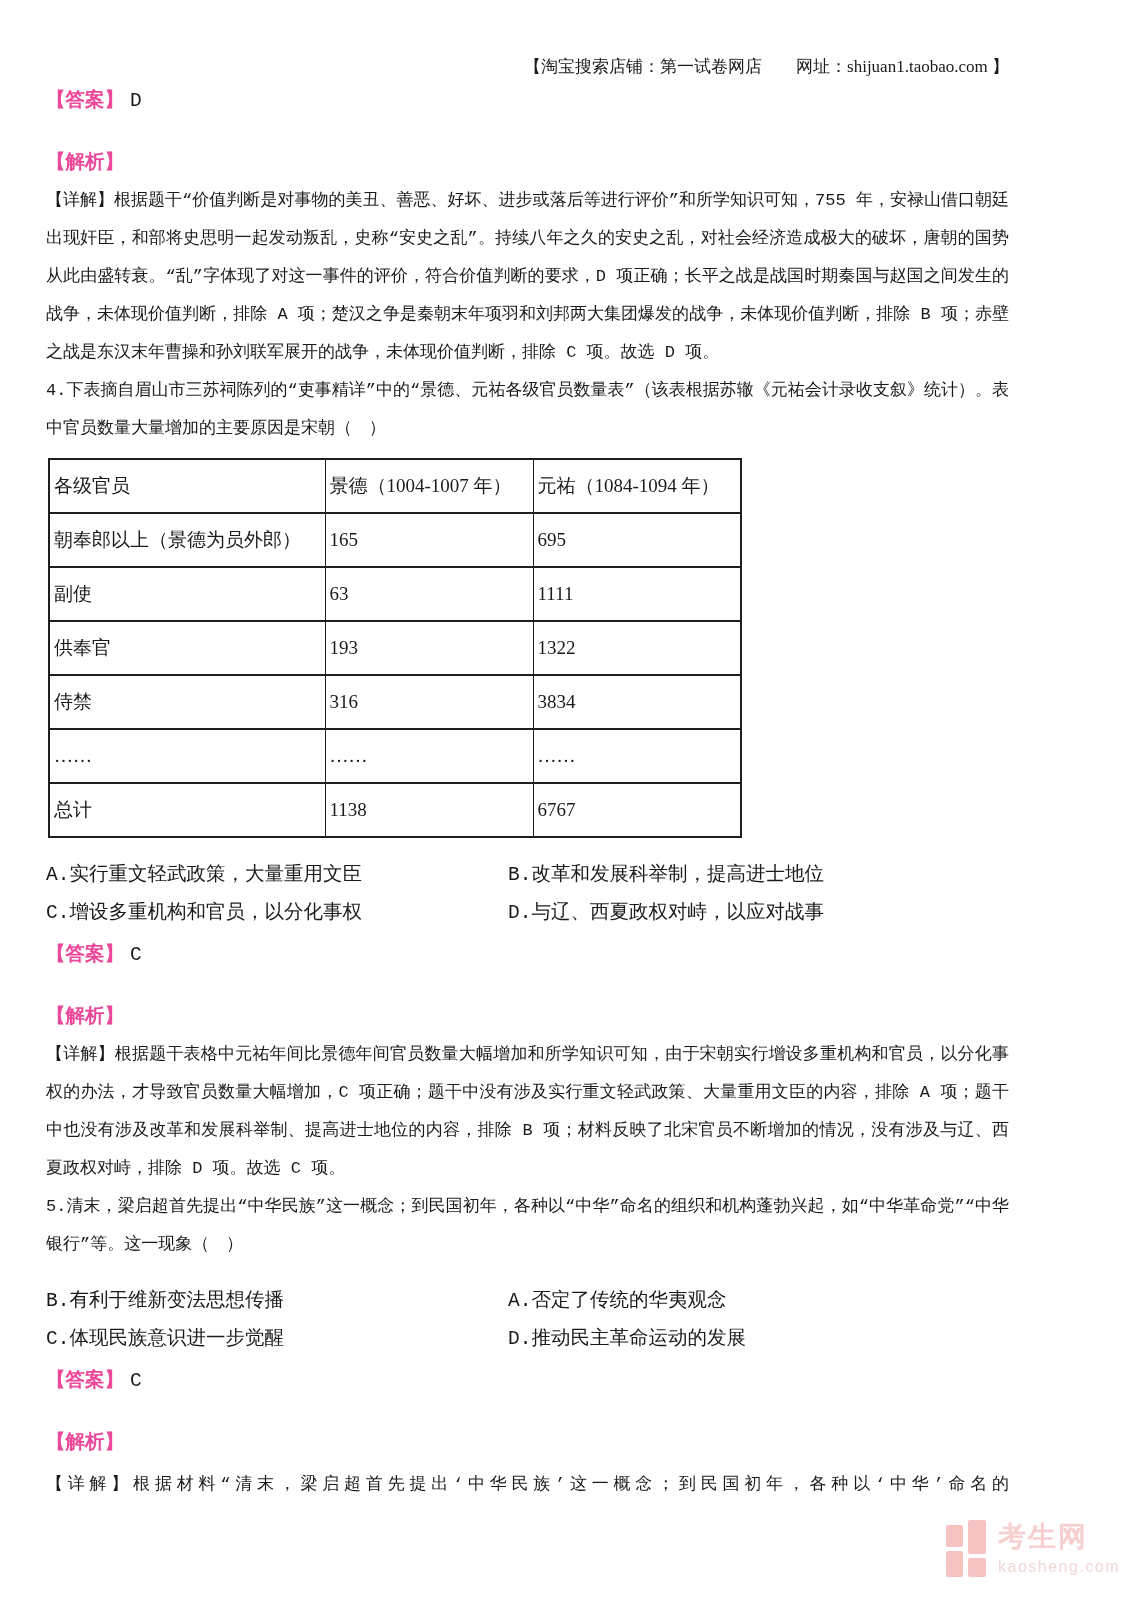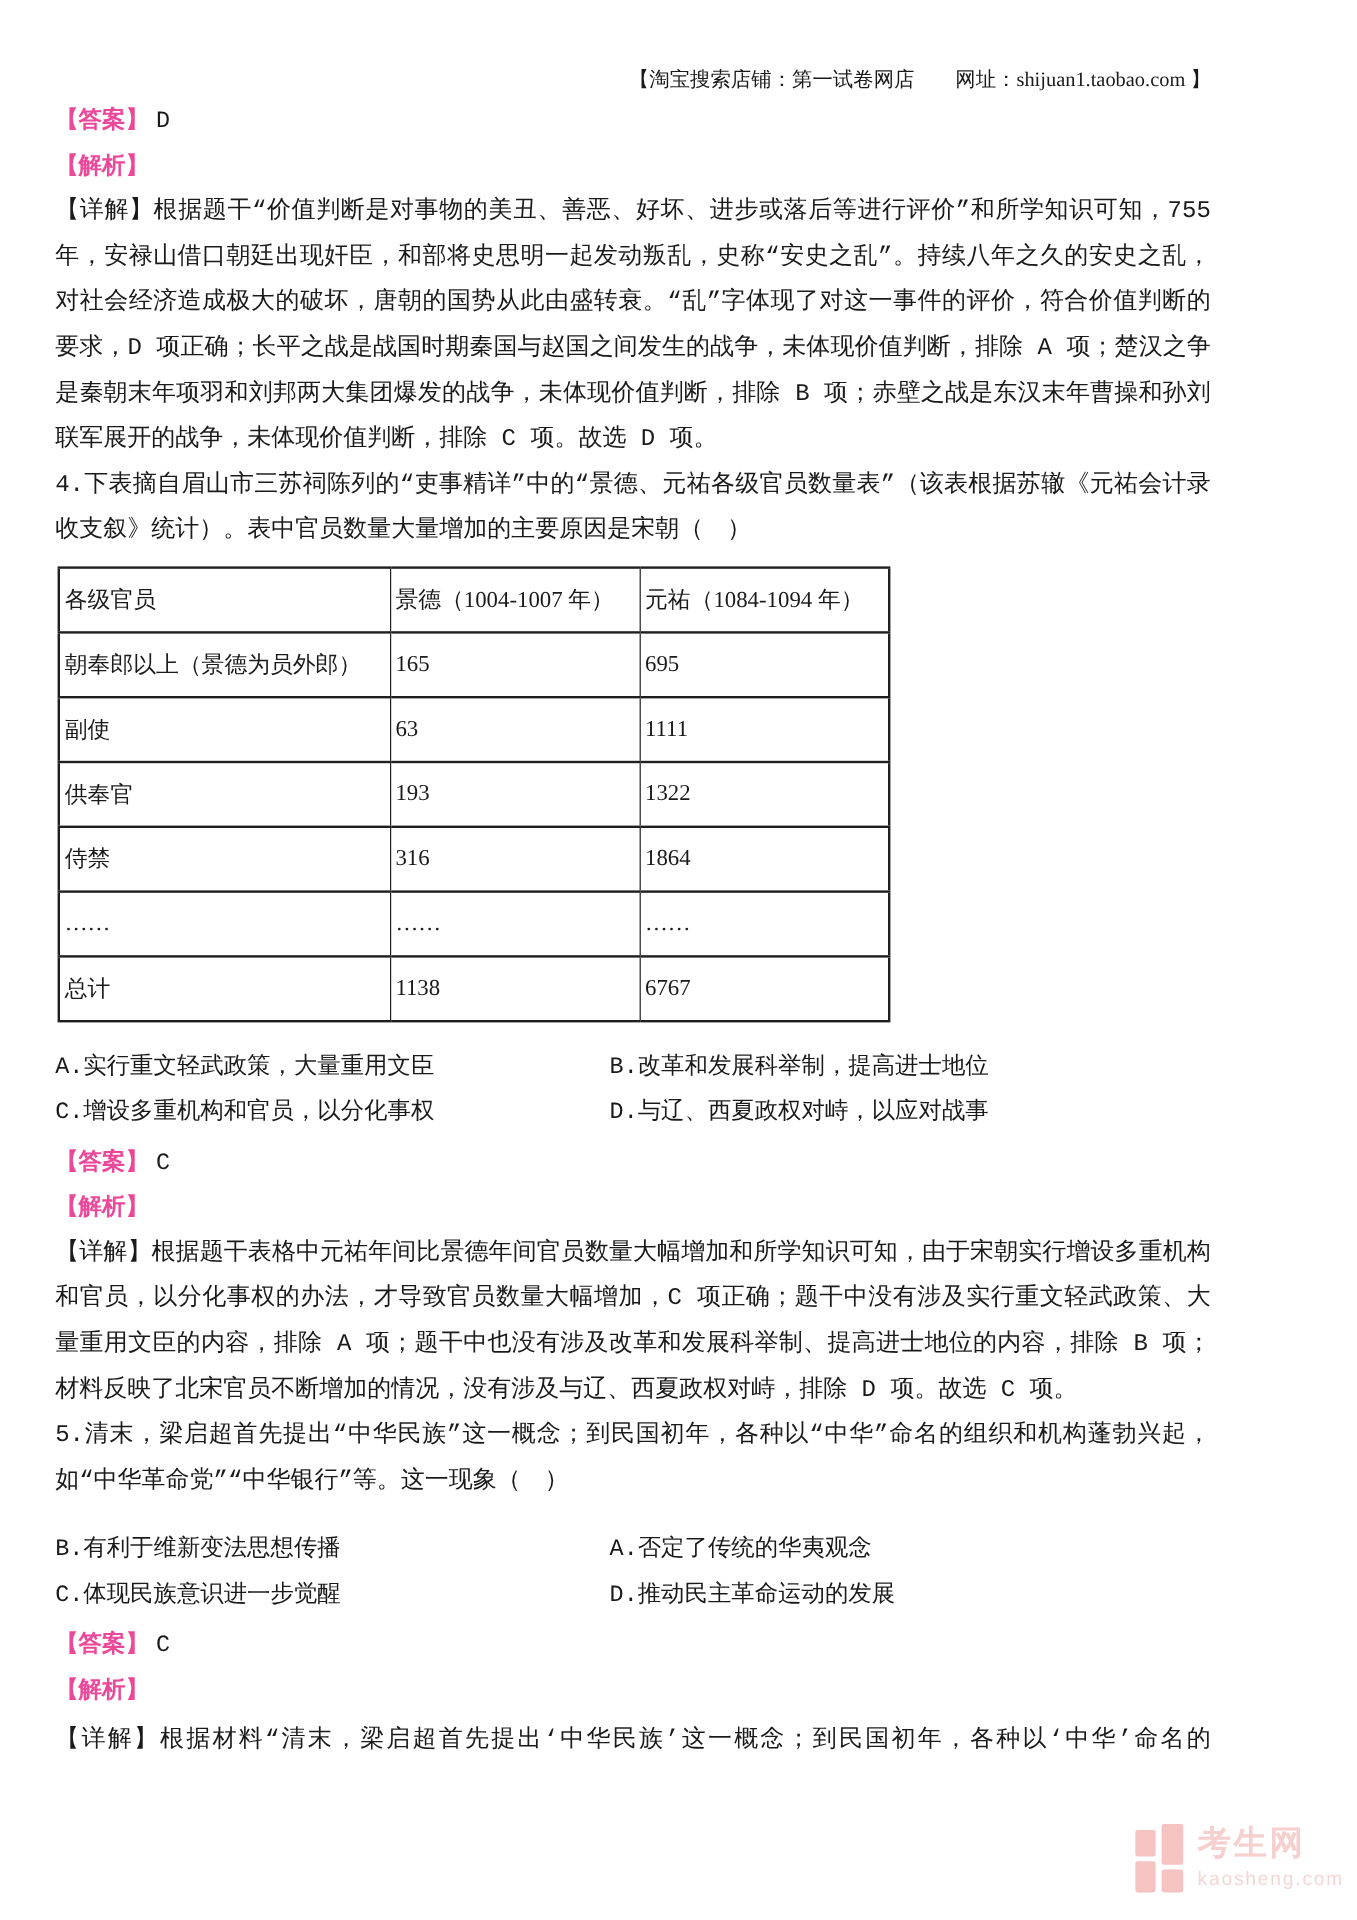--- a/index.html
+++ b/index.html
@@ -6,26 +6,26 @@
   body{
     width:1131px;height:1600px;position:relative;overflow:hidden;
     background:#ffffff;color:#1a1a1a;
     font-family:"Liberation Mono","DejaVu Serif",serif;
   }
   .page{padding:56px 122px 0 46px;}
   .doc-header{
     font-size:17px;line-height:22px;text-align:right;
     font-family:"Liberation Serif","DejaVu Serif",serif;
   }
-  .answer-row,.analysis-row{font-size:19.5px;line-height:38px;}
+  .answer-row,.analysis-row{font-size:19.5px;line-height:38px;margin-top:24px;}
   .answer-row{margin-top:4px;}
   .label-blue{color:#ec4899;font-weight:bold;}
   .answer-letter{margin-left:6px;}
   .para{
-    font-size:20px;line-height:38px;margin:0;
+    font-size:17px;line-height:38px;margin:0;
     text-align:justify;text-justify:inter-ideograph;
   }
   .para.last-justify{text-align-last:justify;margin-top:4px;}
   table.officials{
     border-collapse:collapse;margin:10px 0 0 2px;
     width:692px;table-layout:fixed;
     font-family:"Liberation Serif","DejaVu Serif",serif;
     border:2px solid #1f1f1f;
   }
   table.officials col.c1{width:276px;}
@@ -97,21 +97,21 @@
         <td>1111</td>
       </tr>
       <tr>
         <td>供奉官</td>
         <td>193</td>
         <td>1322</td>
       </tr>
       <tr>
         <td>侍禁</td>
         <td>316</td>
-        <td>1864</td>
+        <td>3834</td>
       </tr>
       <tr>
         <td>……</td>
         <td>……</td>
         <td>……</td>
       </tr>
       <tr>
         <td>总计</td>
         <td>1138</td>
         <td>6767</td>

